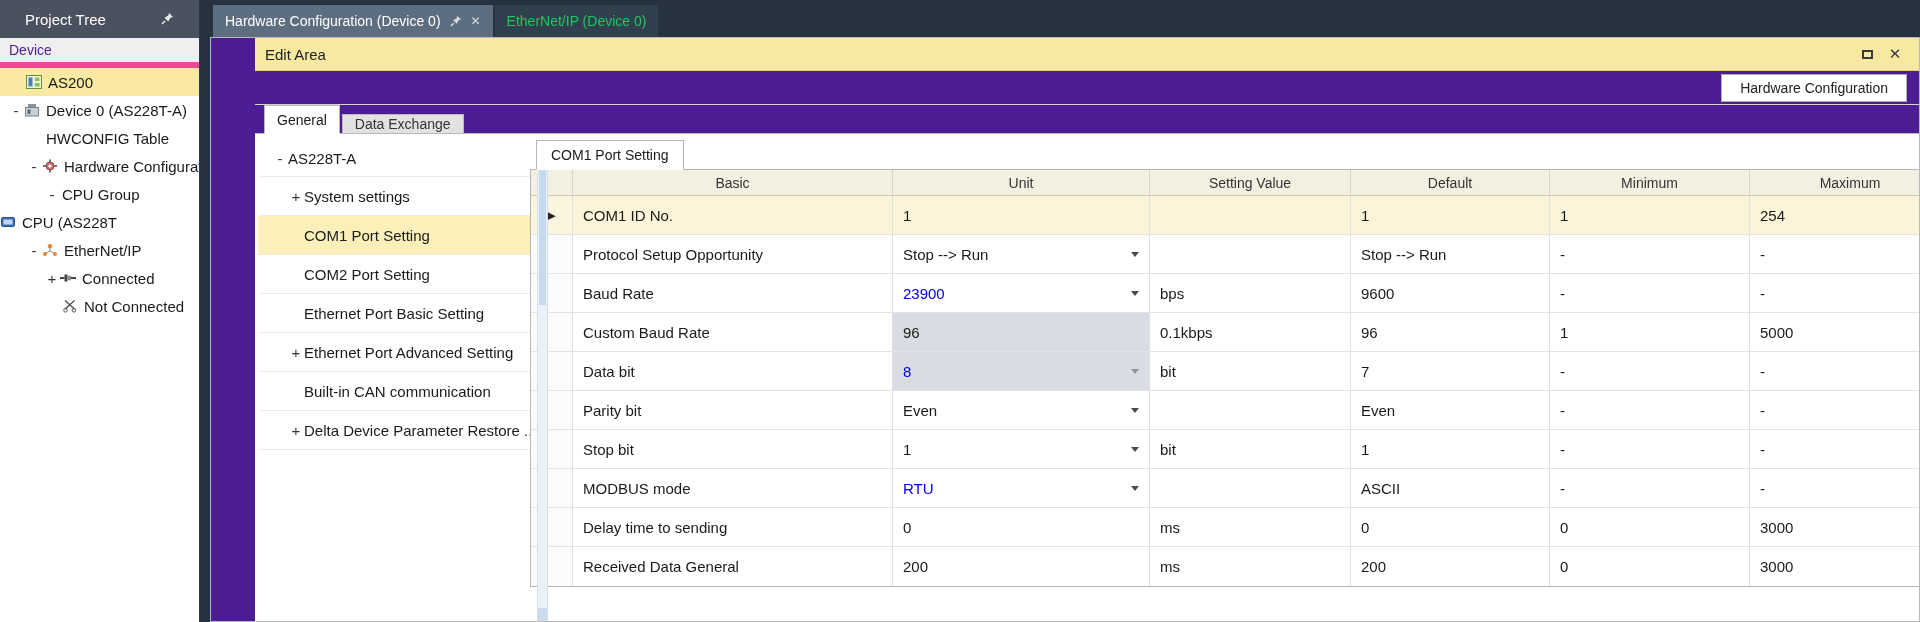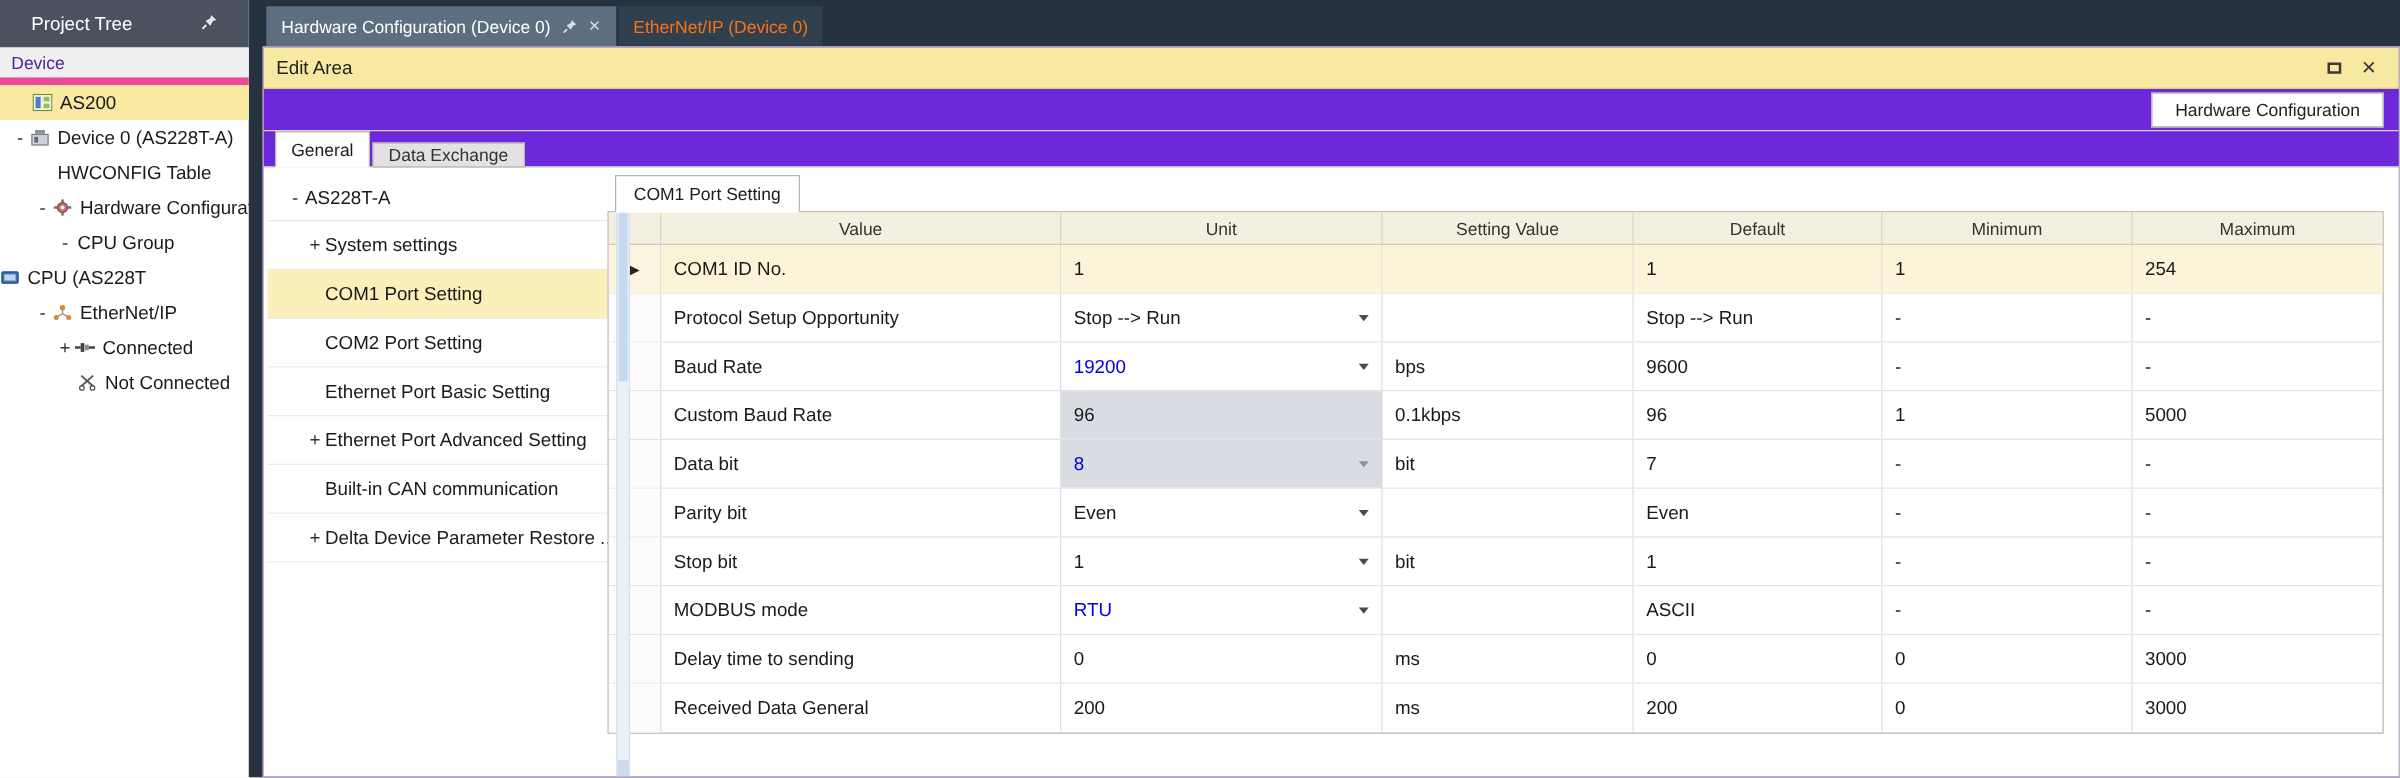--- a/index.html
+++ b/index.html
@@ -34,26 +34,26 @@
   .pt-item .lbl { padding-left: 2px; }
 
   
   .main { position: absolute; left: 200px; top: 0; width: 1720px; height: 622px; background: #26323F; }
   .tabbar { height: 37px; display: flex; align-items: flex-end; padding-left: 13px; }
   .doc-tab {
     height: 32px; display: flex; align-items: center; padding: 0 12px;
     font-size: 14px; margin-right: 2px; cursor: default; white-space: nowrap;
   }
   .doc-tab.active { background: #5C6E7F; color: #ffffff; }
-  .doc-tab.inactive { background: #31404F; color: #f97316; }
+  .doc-tab.inactive { background: #31404F; color: #22c55e; }
   .doc-tab .tabicon { margin-left: 9px; display: inline-flex; align-items: center; color: #D6DDE3; font-size: 12px; }
 
   .editwin {
     position: absolute; left: 10px; top: 37px; right: 0; bottom: 0;
-    background: #6d28d9; border: 1px solid #B9B9B9; display: flex; flex-direction: column;
+    background: #4c1d95; border: 1px solid #B9B9B9; display: flex; flex-direction: column; padding-left: 44px;
   }
   .titlebar {
     height: 33px; background: #F8E9A2; border-bottom: 1px solid #E3D080;
     display: flex; align-items: center; padding: 0 10px; flex: 0 0 auto;
   }
   .titlebar .title { flex: 1; font-size: 15px; color: #222; }
   .win-btn { width: 28px; height: 24px; display: flex; align-items: center; justify-content: center; color: #333; cursor: default; }
   .maxbox { width: 11px; height: 9px; border: 2px solid #3a3a3a; display: inline-block; }
   .closex { font-size: 15px; color: #3a3a3a; }
 
@@ -309,21 +309,21 @@
           <div class="tree-thumb"></div>
           <div class="cap bottom"></div>
         </div>
       </div>
 
       <div class="table-area">
         <div class="grid-tab">COM1 Port Setting</div>
         <div class="settings-table">
           <div class="t-header">
               <div class="hc"></div>
-              <div class="hc">Value</div>
+              <div class="hc">Basic</div>
               <div class="hc">Unit</div>
               <div class="hc">Setting Value</div>
               <div class="hc">Default</div>
               <div class="hc">Minimum</div>
               <div class="hc">Maximum</div>
             </div>
           <div>
               <div class="t-row selected">
                 <div class="cell marker">▶</div>
                 <div class="cell name">COM1 ID No.</div>
@@ -344,21 +344,21 @@
                 </div>
                 <div class="cell unit"></div>
                 <div class="cell default">Stop --&gt; Run</div>
                 <div class="cell minimum">-</div>
                 <div class="cell maximum">-</div>
               </div>
               <div class="t-row">
                 <div class="cell marker"></div>
                 <div class="cell name">Baud Rate</div>
                 <div class="cell val modified">
-                  <span class="vtext">19200</span>
+                  <span class="vtext">23900</span>
                   <span class="dd"></span>
                 </div>
                 <div class="cell unit">bps</div>
                 <div class="cell default">9600</div>
                 <div class="cell minimum">-</div>
                 <div class="cell maximum">-</div>
               </div>
               <div class="t-row">
                 <div class="cell marker"></div>
                 <div class="cell name">Custom Baud Rate</div>

